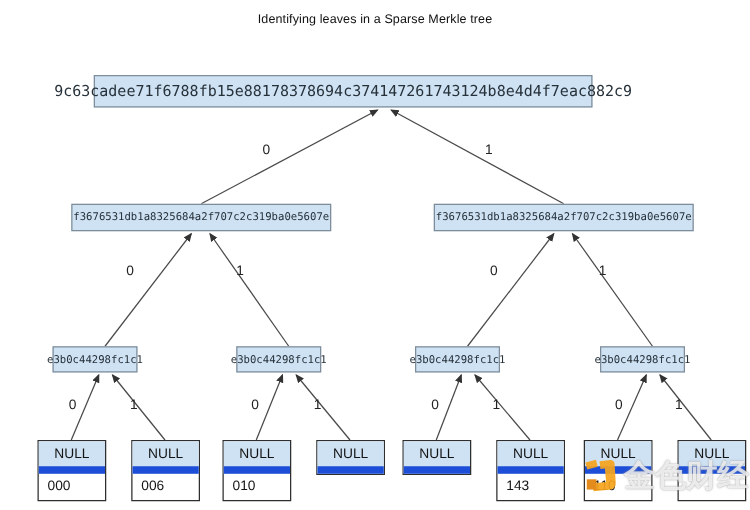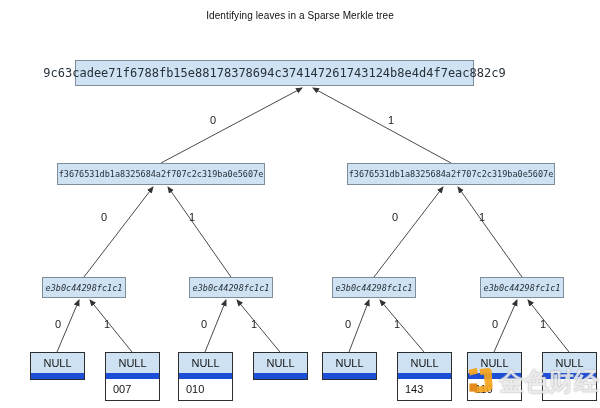--- a/index.html
+++ b/index.html
@@ -12,21 +12,21 @@
     font-size:10px;color:#111;letter-spacing:.1px;
   }
   .hashbox{
     position:absolute;background:#cfe2f3;border:1px solid #7f8c99;
     display:flex;align-items:center;justify-content:center;
     font-family:"DejaVu Sans Mono", monospace;color:#26313a;box-sizing:border-box;
   }
   .root{left:75px;top:60px;width:399px;height:26px;font-size:12px;}
   .l2a{left:57px;top:163px;width:208px;height:22px;font-size:8.5px;}
   .l2b{left:347px;top:163px;width:208px;height:22px;font-size:8.5px;}
-  .l3{top:277px;width:84px;height:21px;font-size:8.5px;font-style:italic;}
+  .l3{top:277px;width:68px;height:21px;font-size:8.5px;}
   .l3a{left:42px;} .l3b{left:189px;} .l3c{left:332px;} .l3d{left:480px;}
   .leaf{
     position:absolute;top:352px;width:55px;border:1px solid #2e2e2e;
     background:#fff;box-sizing:border-box;
   }
   .leaf-val{
     height:20px;background:#cfe2f3;border-bottom:6px solid #1d4ed8;
     display:flex;align-items:center;justify-content:center;
     font-size:11px;color:#141414;
   }
@@ -97,24 +97,25 @@
 <div class="elabel" style="left:107px;top:324px;">1</div>
 <div class="elabel" style="left:204px;top:324px;">0</div>
 <div class="elabel" style="left:254px;top:324px;">1</div>
 <div class="elabel" style="left:348px;top:324px;">0</div>
 <div class="elabel" style="left:397px;top:324px;">1</div>
 <div class="elabel" style="left:495px;top:324px;">0</div>
 <div class="elabel" style="left:543px;top:324px;">1</div>
 
 <div class="leaf lf1">
   <div class="leaf-val">NULL</div>
+  <div class="leaf-label">000</div>
 </div>
 <div class="leaf lf2">
   <div class="leaf-val">NULL</div>
-  <div class="leaf-label">007</div>
+  <div class="leaf-label">006</div>
 </div>
 <div class="leaf lf3">
   <div class="leaf-val">NULL</div>
   <div class="leaf-label">010</div>
 </div>
 <div class="leaf lf4">
   <div class="leaf-val">NULL</div>
 </div>
 <div class="leaf lf5">
   <div class="leaf-val">NULL</div>

